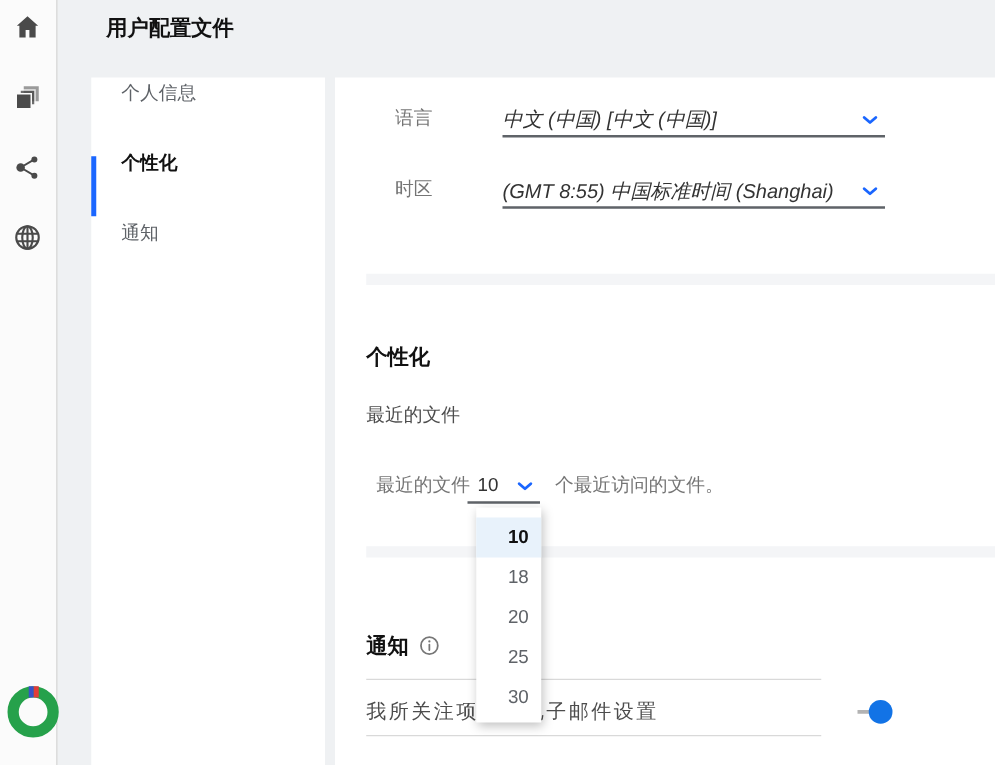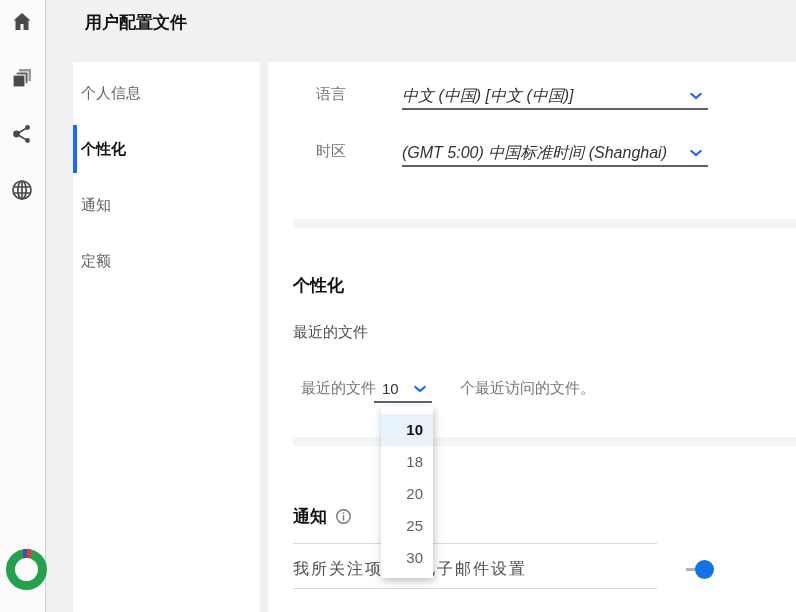--- a/index.html
+++ b/index.html
@@ -15,22 +15,22 @@
   .rail-icon svg { width:24px; height:24px; display:block; }
   .logo { position:absolute; left:6px; top:549px; width:41px; height:41px; }
   .logo .ring { position:absolute; inset:0; border-radius:50%; border:9px solid #26a14b; }
   .logo .stripe-b { position:absolute; left:17px; top:0; width:4px; height:9px; background:#3a50c8; }
   .logo .stripe-r { position:absolute; left:21px; top:0; width:4px; height:9px; background:#e23c39; }
   
   .page-title { position:absolute; left:85px; top:11px; font-size:17px; font-weight:bold; color:#111; z-index:2; }
   
   .sidebar-card { position:absolute; left:73px; top:62px; width:187px; bottom:0; background:#fff; z-index:2; }
   .nav-list { list-style:none; padding-top:3px; }
-  .nav-item { position:relative; height:56px; display:flex; align-items:center;
-              padding-left:8px; font-size:15px; color:#5f6368; cursor:pointer; }
+  .nav-item { position:relative; height:56px; display:flex; 
+              padding-left:24px; font-size:15px; color:#5f6368; cursor:pointer; }
   .nav-item.active { color:#111; font-weight:bold; }
   .nav-item.active .active-bar { position:absolute; left:0; top:4px; bottom:4px; width:4px; background:#1a66ff; }
   
   .main-card { position:absolute; left:268px; top:62px; right:0; bottom:0; background:#fff; z-index:1; }
   .f-label { position:absolute; left:32px; font-size:15px; color:#757575;margin-left:16px; }
   .field { position:absolute; left:134px; width:306px; height:26px;
            border-bottom:2px solid #5f6368; display:flex; align-items:center; cursor:pointer; }
   .field .val { font-size:16px; color:#333; white-space:nowrap; flex:1;font-style:italic; }
   .chev { width:16px; height:16px; flex:0 0 16px; margin-right:4px; }
   .chev svg { width:16px; height:16px; display:block; }
@@ -101,41 +101,38 @@
     <li class="nav-item">
       <span>个人信息</span>
     </li>
     <li class="nav-item active">
       <span class="active-bar"></span>
       <span>个性化</span>
     </li>
     <li class="nav-item">
       <span>通知</span>
     </li>
-    <li class="nav-item">
-      <span>定额</span>
-    </li>
   </ul>
 </div>
 
 <div class="main-card">
 
   <div class="f-label" style="top:23px">语言</div>
   <div class="field" style="top:22px">
     <span class="val">中文 (中国)  [中文 (中国)]</span>
     <span class="chev">
       <svg viewBox="0 0 24 24" fill="none" stroke="#1a66ff" stroke-width="3.4" stroke-linecap="round" stroke-linejoin="round">
           <path d="M5 9l7 6 7-6"></path>
         </svg>
     </span>
   </div>
 
   <div class="f-label" style="top:80px">时区</div>
   <div class="field" style="top:79px">
-    <span class="val">(GMT 5:00) 中国标准时间 (Shanghai)</span>
+    <span class="val">(GMT 8:55) 中国标准时间 (Shanghai)</span>
     <span class="chev">
       <svg viewBox="0 0 24 24" fill="none" stroke="#1a66ff" stroke-width="3.4" stroke-linecap="round" stroke-linejoin="round">
           <path d="M5 9l7 6 7-6"></path>
         </svg>
     </span>
   </div>
 
   <div class="band" style="top:157px"></div>
 
   <div class="sec-heading" style="left:25px; top:212px">
@@ -145,21 +142,21 @@
 
   <span class="inline-gray" style="position:absolute; left:33px; top:317px">最近的文件</span>
   <div class="mini-select">
     <span class="val">10</span>
     <span class="chev">
       <svg viewBox="0 0 24 24" fill="none" stroke="#1a66ff" stroke-width="3.4" stroke-linecap="round" stroke-linejoin="round">
           <path d="M5 9l7 6 7-6"></path>
         </svg>
     </span>
   </div>
-  <span class="inline-gray" style="position:absolute; left:192px; top:317px">个最近访问的文件。</span>
+  <span class="inline-gray" style="position:absolute; left:176px; top:317px">个最近访问的文件。</span>
 
   <div class="band" style="top:375px"></div>
 
   <div class="sec-heading" style="left:25px; top:443px">
     <span>通知</span>
     <span class="info-icon">
       <svg viewBox="0 0 24 24" fill="none" stroke="currentColor" stroke-width="2">
         <circle cx="12" cy="12" r="9.5"></circle>
           <path d="M12 11v6" stroke-linecap="round"></path>
           <circle cx="12" cy="7.2" r="1.3" fill="currentColor" stroke="none"></circle>

